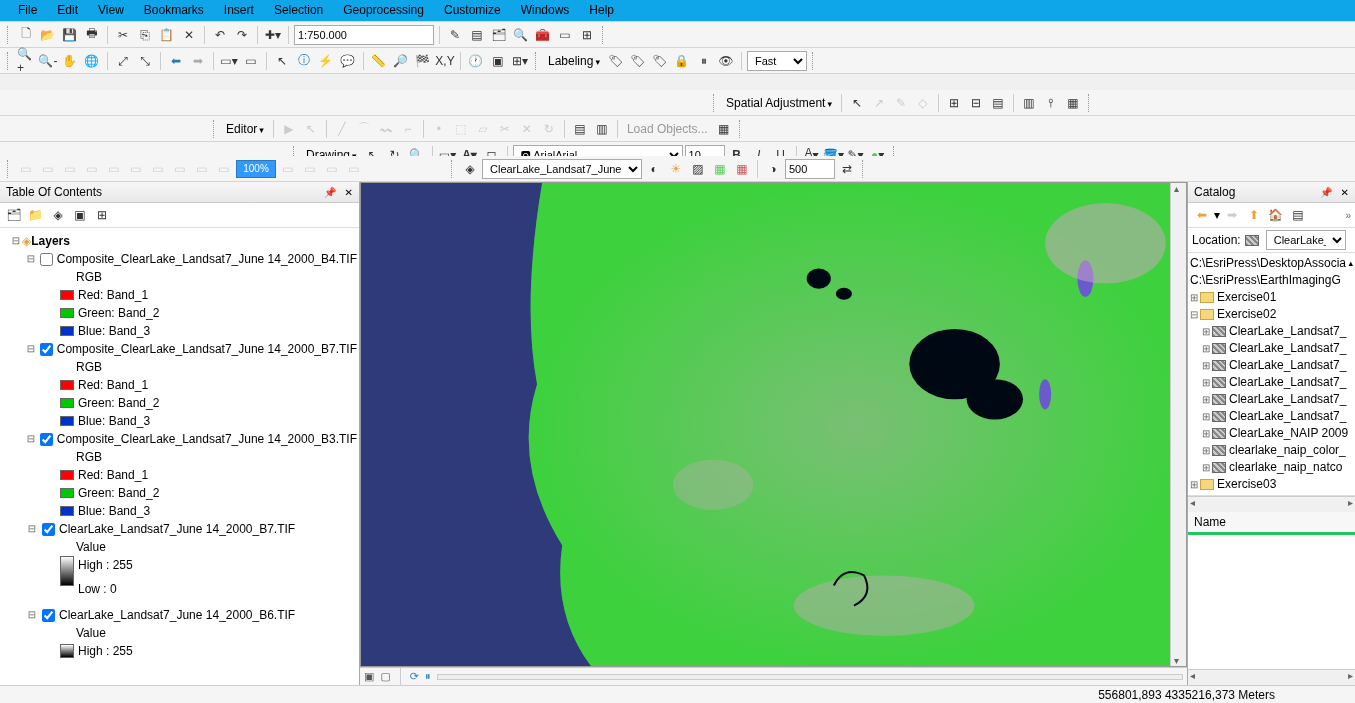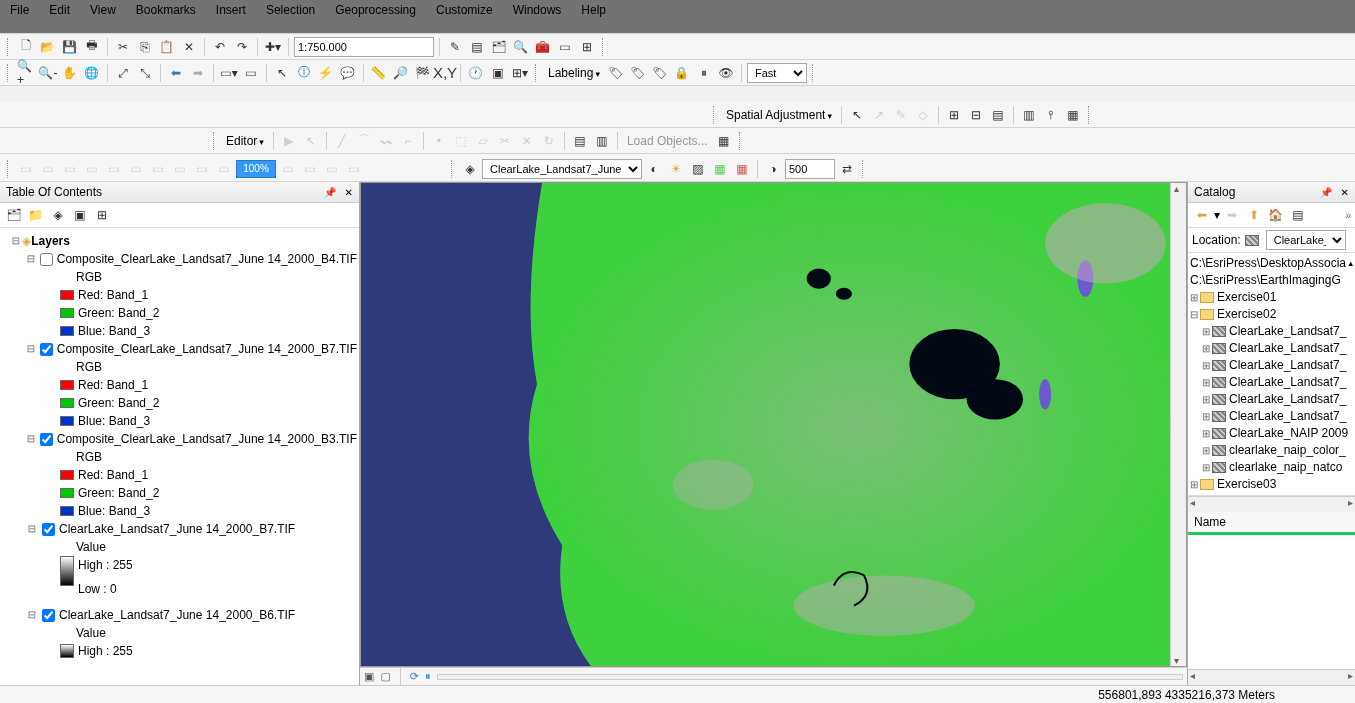--- a/index.html
+++ b/index.html
@@ -1,19 +1,19 @@
 <!DOCTYPE html>
 <html><head>
 <meta charset="utf-8">
 <style>
 * { box-sizing: border-box; margin: 0; padding: 0; }
 body { font-family: "Segoe UI", Tahoma, sans-serif; font-size: 12px; background: #f0f0f0; color: #000; overflow: hidden; width: 1355px; height: 703px; position: relative; }
 
 
-.menubar { display: flex; background: #737373; border-bottom: 1px solid #d4d4d4; height: 34px; padding: 0 0; }
+.menubar { display: flex; background: #0ea5e9; border-bottom: 1px solid #d4d4d4; height: 22px; padding: 0 8px; }
 .menubar .menuitem { padding: 3px 10px; cursor: default; }
 
 
 .toolbar { display: flex; align-items: center; background: #f5f5f5; border-bottom: 1px solid #d4d4d4; height: 26px; padding: 0 4px; gap: 2px; flex-wrap: nowrap; }
 .toolbar.offset1 { padding-left: 710px; margin-top: 16px; }
 .toolbar.offset2 { padding-left: 210px; }
 .toolbar.offset3 { padding-left: 290px; }
 .toolbar.short { height: 26px; }
 .tb-btn { width: 20px; height: 20px; display: inline-flex; align-items: center; justify-content: center; font-size: 12px; color: #333; cursor: default; border: 1px solid transparent; }
 .tb-sep { width: 1px; height: 18px; background: #ccc; margin: 0 3px; }
@@ -142,21 +142,21 @@
   <span class="tb-btn">▭</span>
   <span class="tb-sep"></span>
   <span class="tb-btn">↖</span>
   <span class="tb-btn" style="color:#2a7ab8">ⓘ</span>
   <span class="tb-btn">⚡</span>
   <span class="tb-btn">💬</span>
   <span class="tb-sep"></span>
   <span class="tb-btn">📏</span>
   <span class="tb-btn">🔎</span>
   <span class="tb-btn">🏁</span>
-  <span class="tb-btn" style="font-size:15px">X,Y</span>
+  <span class="tb-btn" style="font-size:12px">X,Y</span>
   <span class="tb-sep"></span>
   <span class="tb-btn">🕐</span>
   <span class="tb-btn">▣</span>
   <span class="tb-btn">⊞▾</span>
   <span class="tb-sep dots"></span>
   <span class="tb-label dd">Labeling</span>
   <span class="tb-btn">🏷</span>
   <span class="tb-btn">🏷</span>
   <span class="tb-btn">🏷</span>
   <span class="tb-btn">🔒</span>

